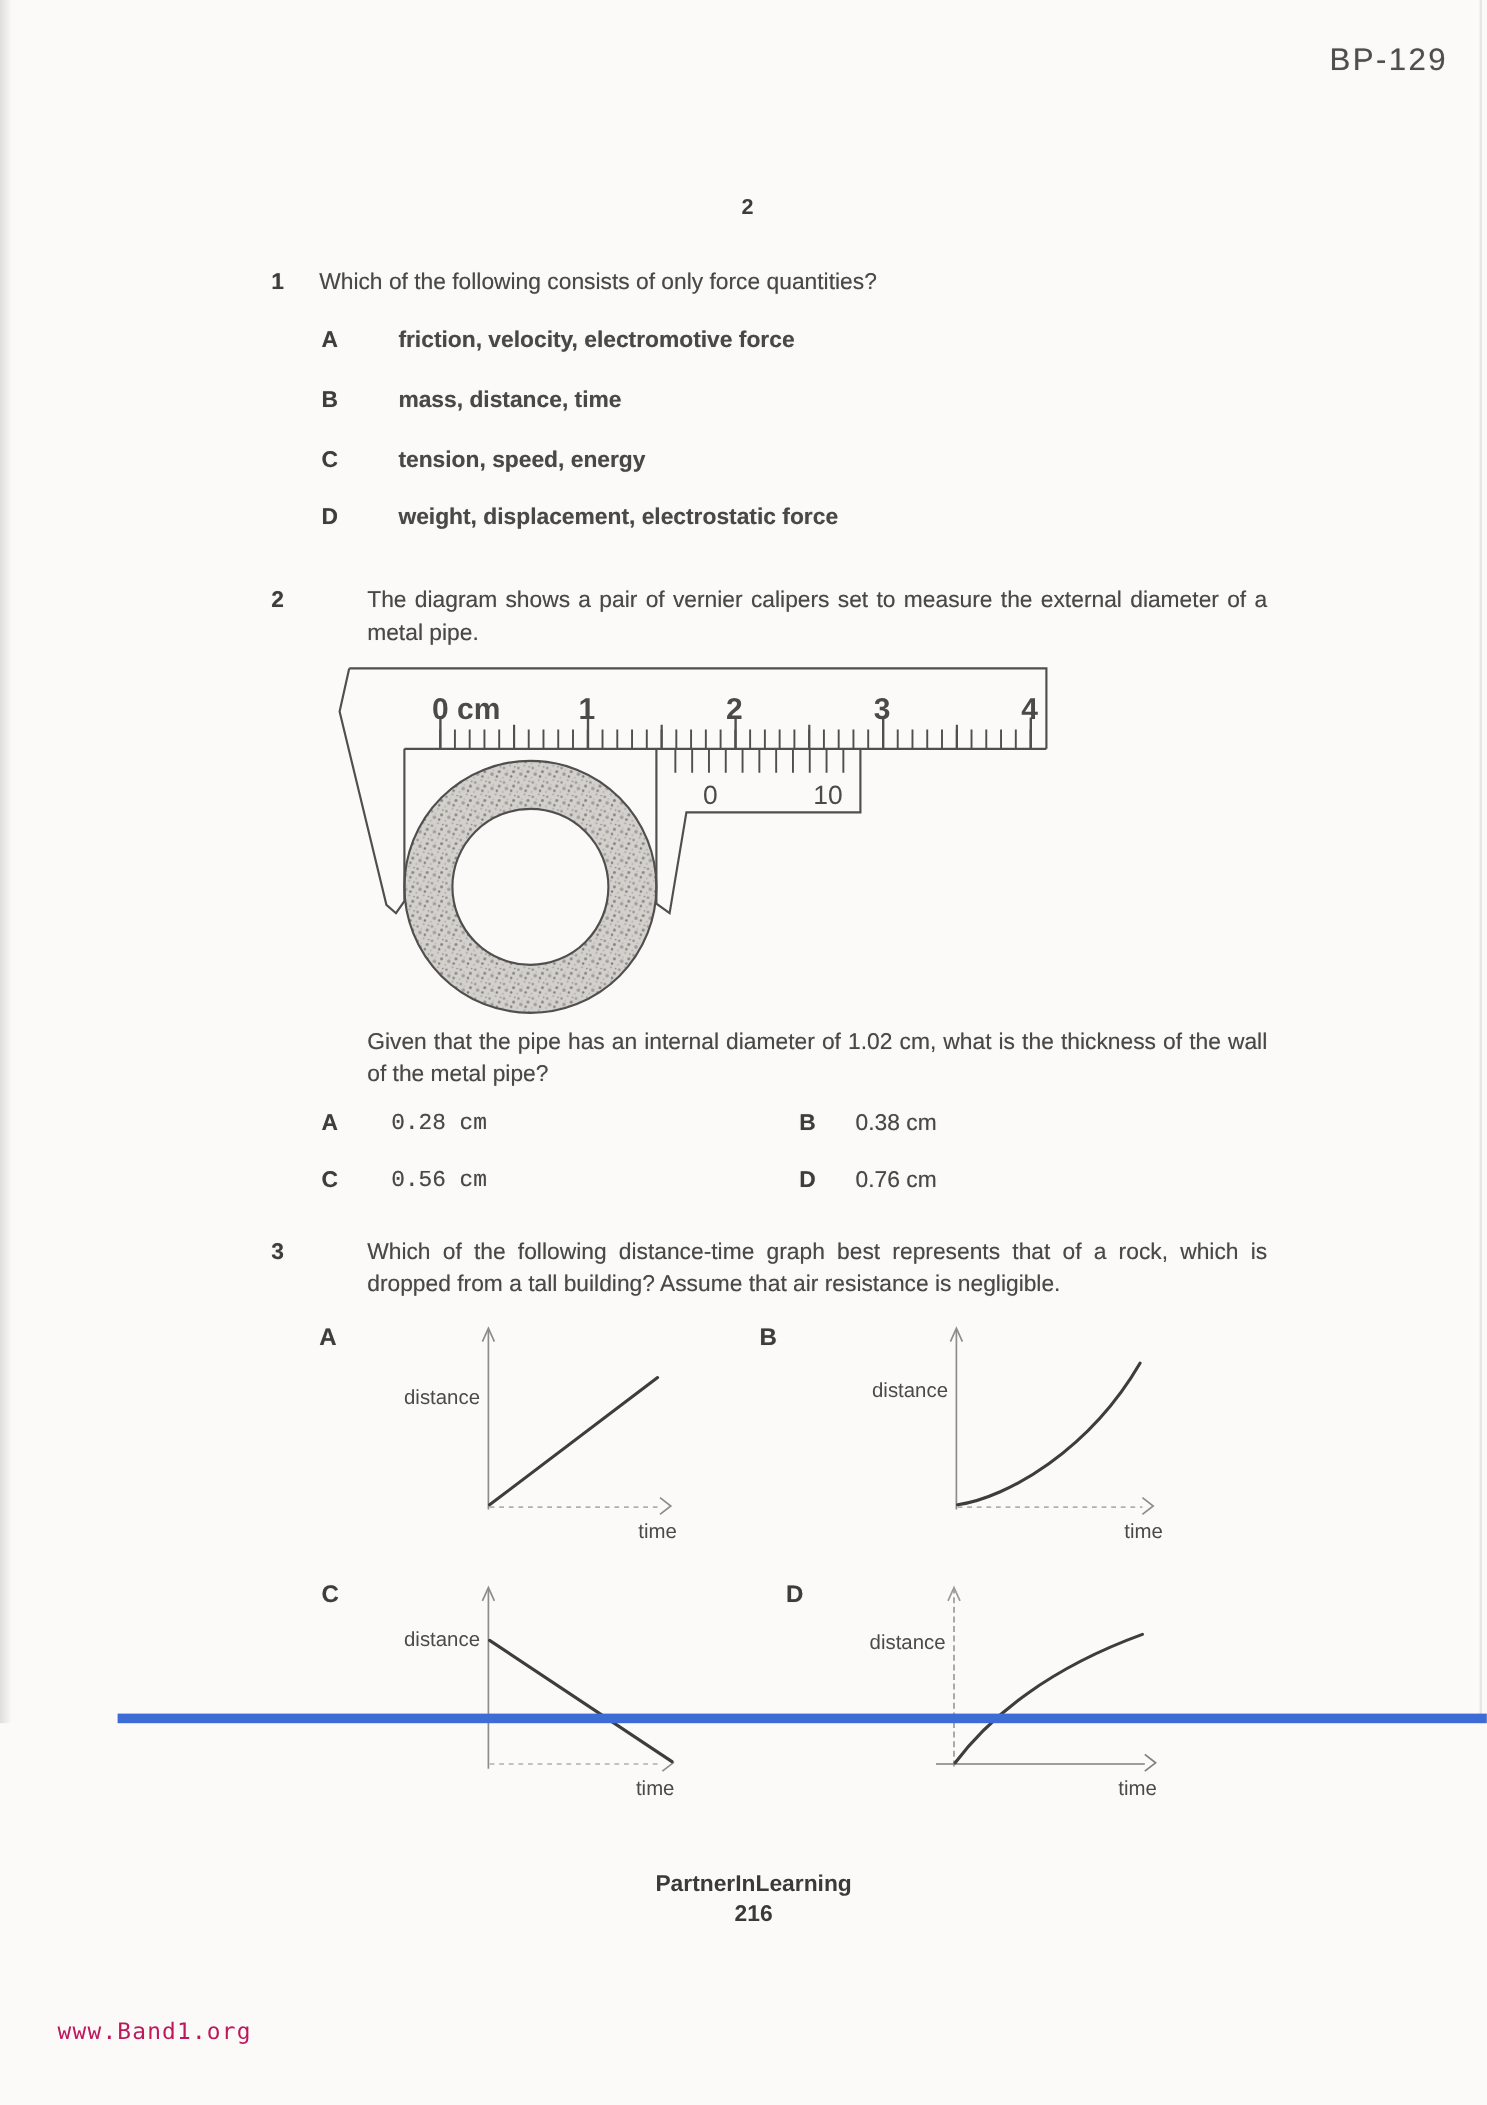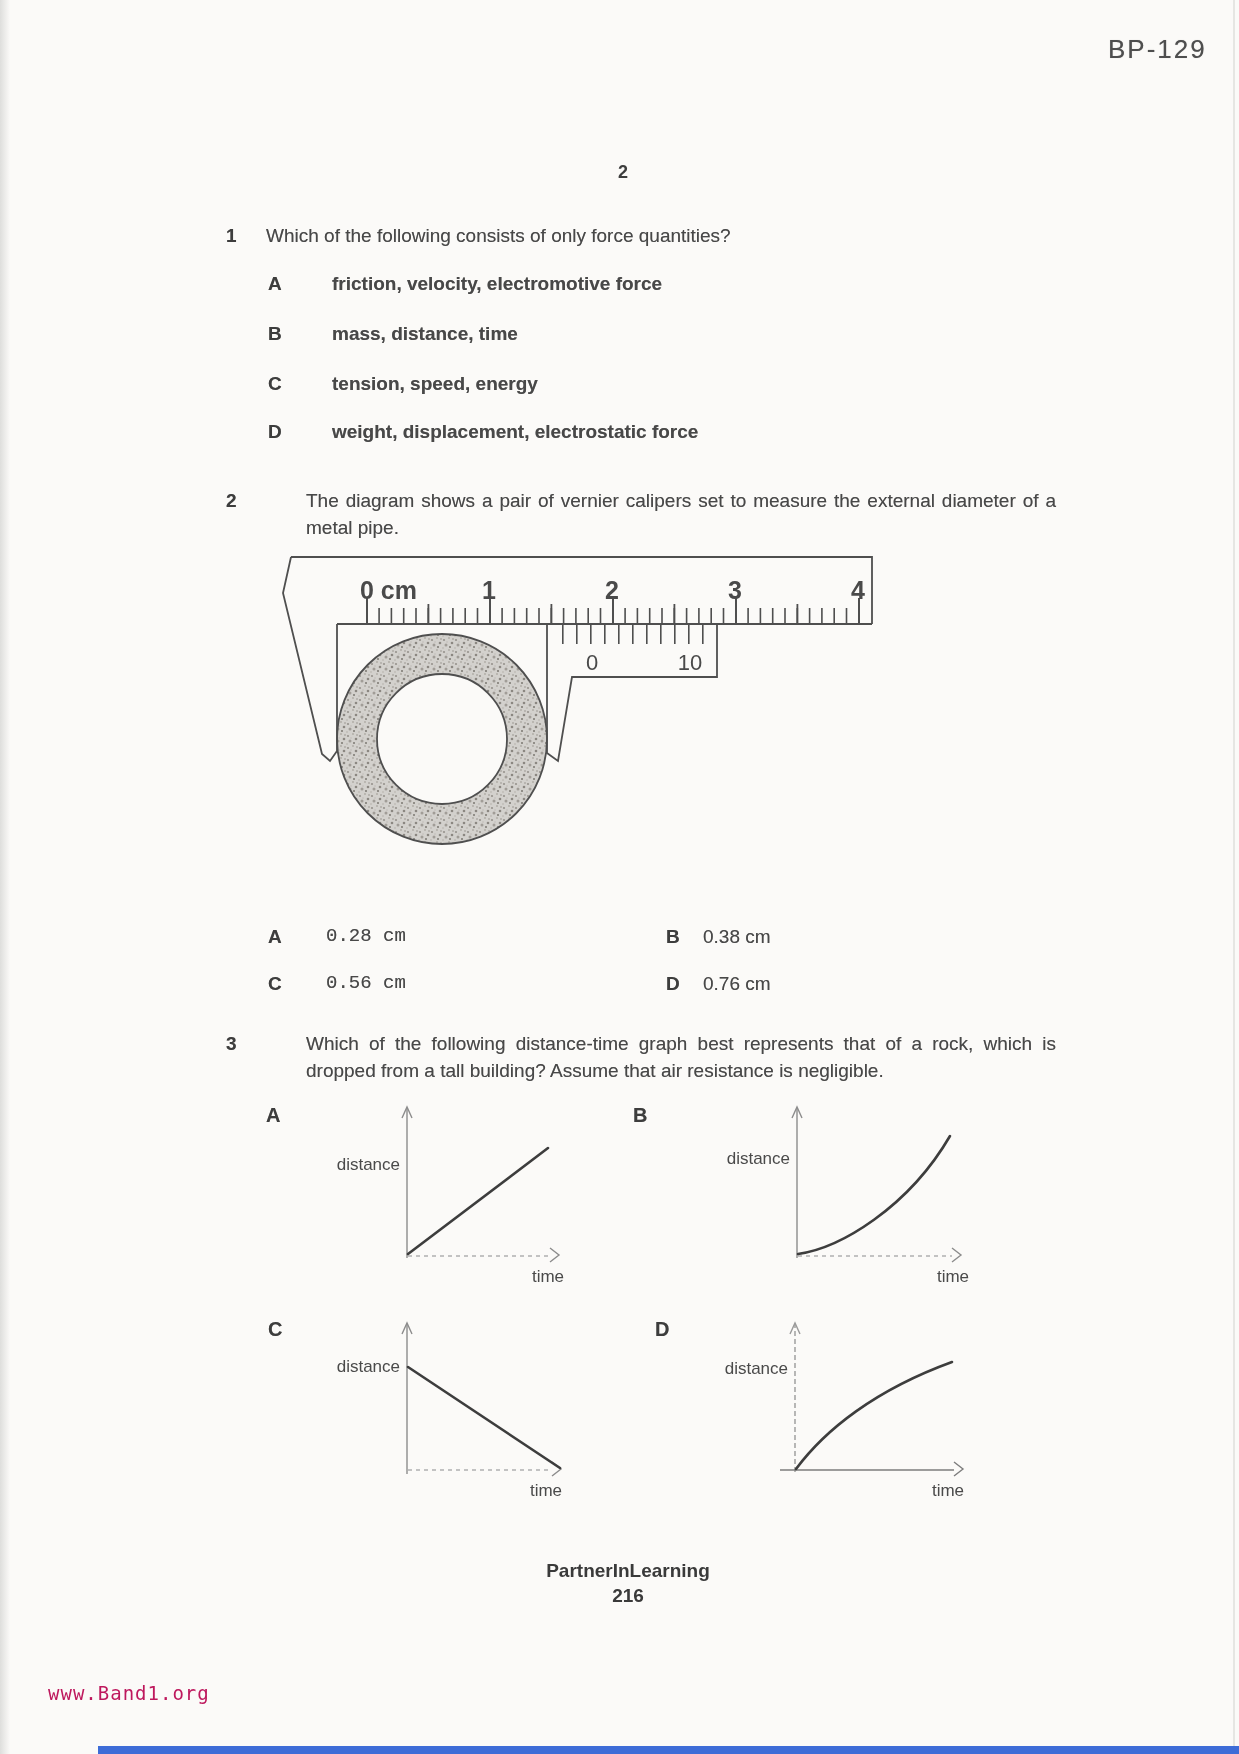--- a/index.html
+++ b/index.html
@@ -1,35 +1,35 @@
 <!DOCTYPE html>
 <html><head>
 <meta charset="utf-8">
 <style>
   html,body{margin:0;padding:0;}
   body{width:1239px;height:1754px;background:#fbfaf8;overflow:hidden;
        font-family:"Liberation Sans",sans-serif;color:#464646;}
-  #page{position:relative;width:1239px;height:1754px;}
+  #page{position:relative;width:1239px;height:1436px;}
   .scan-edge-left{position:absolute;left:0;top:0;width:10px;height:100%;
        background:linear-gradient(to right,#dededc,rgba(255,255,255,0));}
   .scan-edge-right{position:absolute;right:4px;top:0;width:2px;height:100%;background:#e6e6e3;}
   .txt{position:absolute;font-size:19px;line-height:27px;color:#484848;
        text-shadow:0 0 0.6px rgba(90,90,90,.55);}
   .justify{text-align:justify;margin-left:40px;}
   .header-code{position:absolute;left:1108px;top:34px;font-size:26px;letter-spacing:2px;
        color:#4e4e4e;text-shadow:0 0 0.7px rgba(90,90,90,.5);}
   .pagenum{position:absolute;left:618px;top:162px;font-size:18px;font-weight:bold;color:#3d3d3d;}
   .qnum{position:absolute;left:226px;width:30px;font-size:19px;font-weight:bold;color:#3d3d3d;
        text-shadow:0 0 0.6px rgba(90,90,90,.55);}
   .qtext{position:absolute;left:266px;width:750px;}
   .opt{position:absolute;display:flex;}
   .opt .letter{font-weight:bold;color:#3d3d3d;width:24px;}
   .gap-q1{margin-left:40px;font-weight:bold;}
   .gap-a{margin-left:34px;font-family:Liberation Mono, monospace;}
-  .gap-b{margin-left:13px;}
+  .gap-b{margin-left:23px;}
   .graph-letter{position:absolute;font-size:20px;font-weight:bold;color:#3d3d3d;
        text-shadow:0 0 0.6px rgba(90,90,90,.5);}
   svg text{font-family:"Liberation Sans",sans-serif;fill:#4a4a4a;}
   .footer{position:absolute;left:478px;top:1558px;width:300px;text-align:center;
        font-size:19px;font-weight:bold;color:#3a3a3a;line-height:25px;}
   .watermark{position:absolute;left:48px;top:1682px;font-family:"DejaVu Sans Mono",monospace;
        font-size:19px;color:#be185d;letter-spacing:1px;}
   .blue-bar{position:absolute;left:98px;right:0;bottom:0;height:8px;background:#3d6cd7;}
 </style>
 </head>
@@ -99,20 +99,21 @@
 
     <text x="98" y="46" font-size="25" font-weight="600">0 cm</text>
     <text x="227" y="46" font-size="25" font-weight="600" text-anchor="middle">1</text>
     <text x="350" y="46" font-size="25" font-weight="600" text-anchor="middle">2</text>
     <text x="473" y="46" font-size="25" font-weight="600" text-anchor="middle">3</text>
     <text x="596" y="46" font-size="25" font-weight="600" text-anchor="middle">4</text>
     <text x="330" y="117" font-size="22" text-anchor="middle">0</text>
     <text x="428" y="117" font-size="22" text-anchor="middle">10</text>
   </svg>
 
+  <div class="qtext txt justify" style="top:855px">Given that the pipe has an internal diameter of 1.02 cm, what is the thickness of the wall of the metal pipe?</div>
 
   <div class="opt txt" style="left:268px;top:923px">
     <span class="letter">A</span>
     <span class="gap-a">0.28 cm</span>
   </div>
   <div class="opt txt" style="left:666px;top:923px">
     <span class="letter">B</span>
     <span class="gap-b">0.38 cm</span>
   </div>
   <div class="opt txt" style="left:268px;top:970px">

